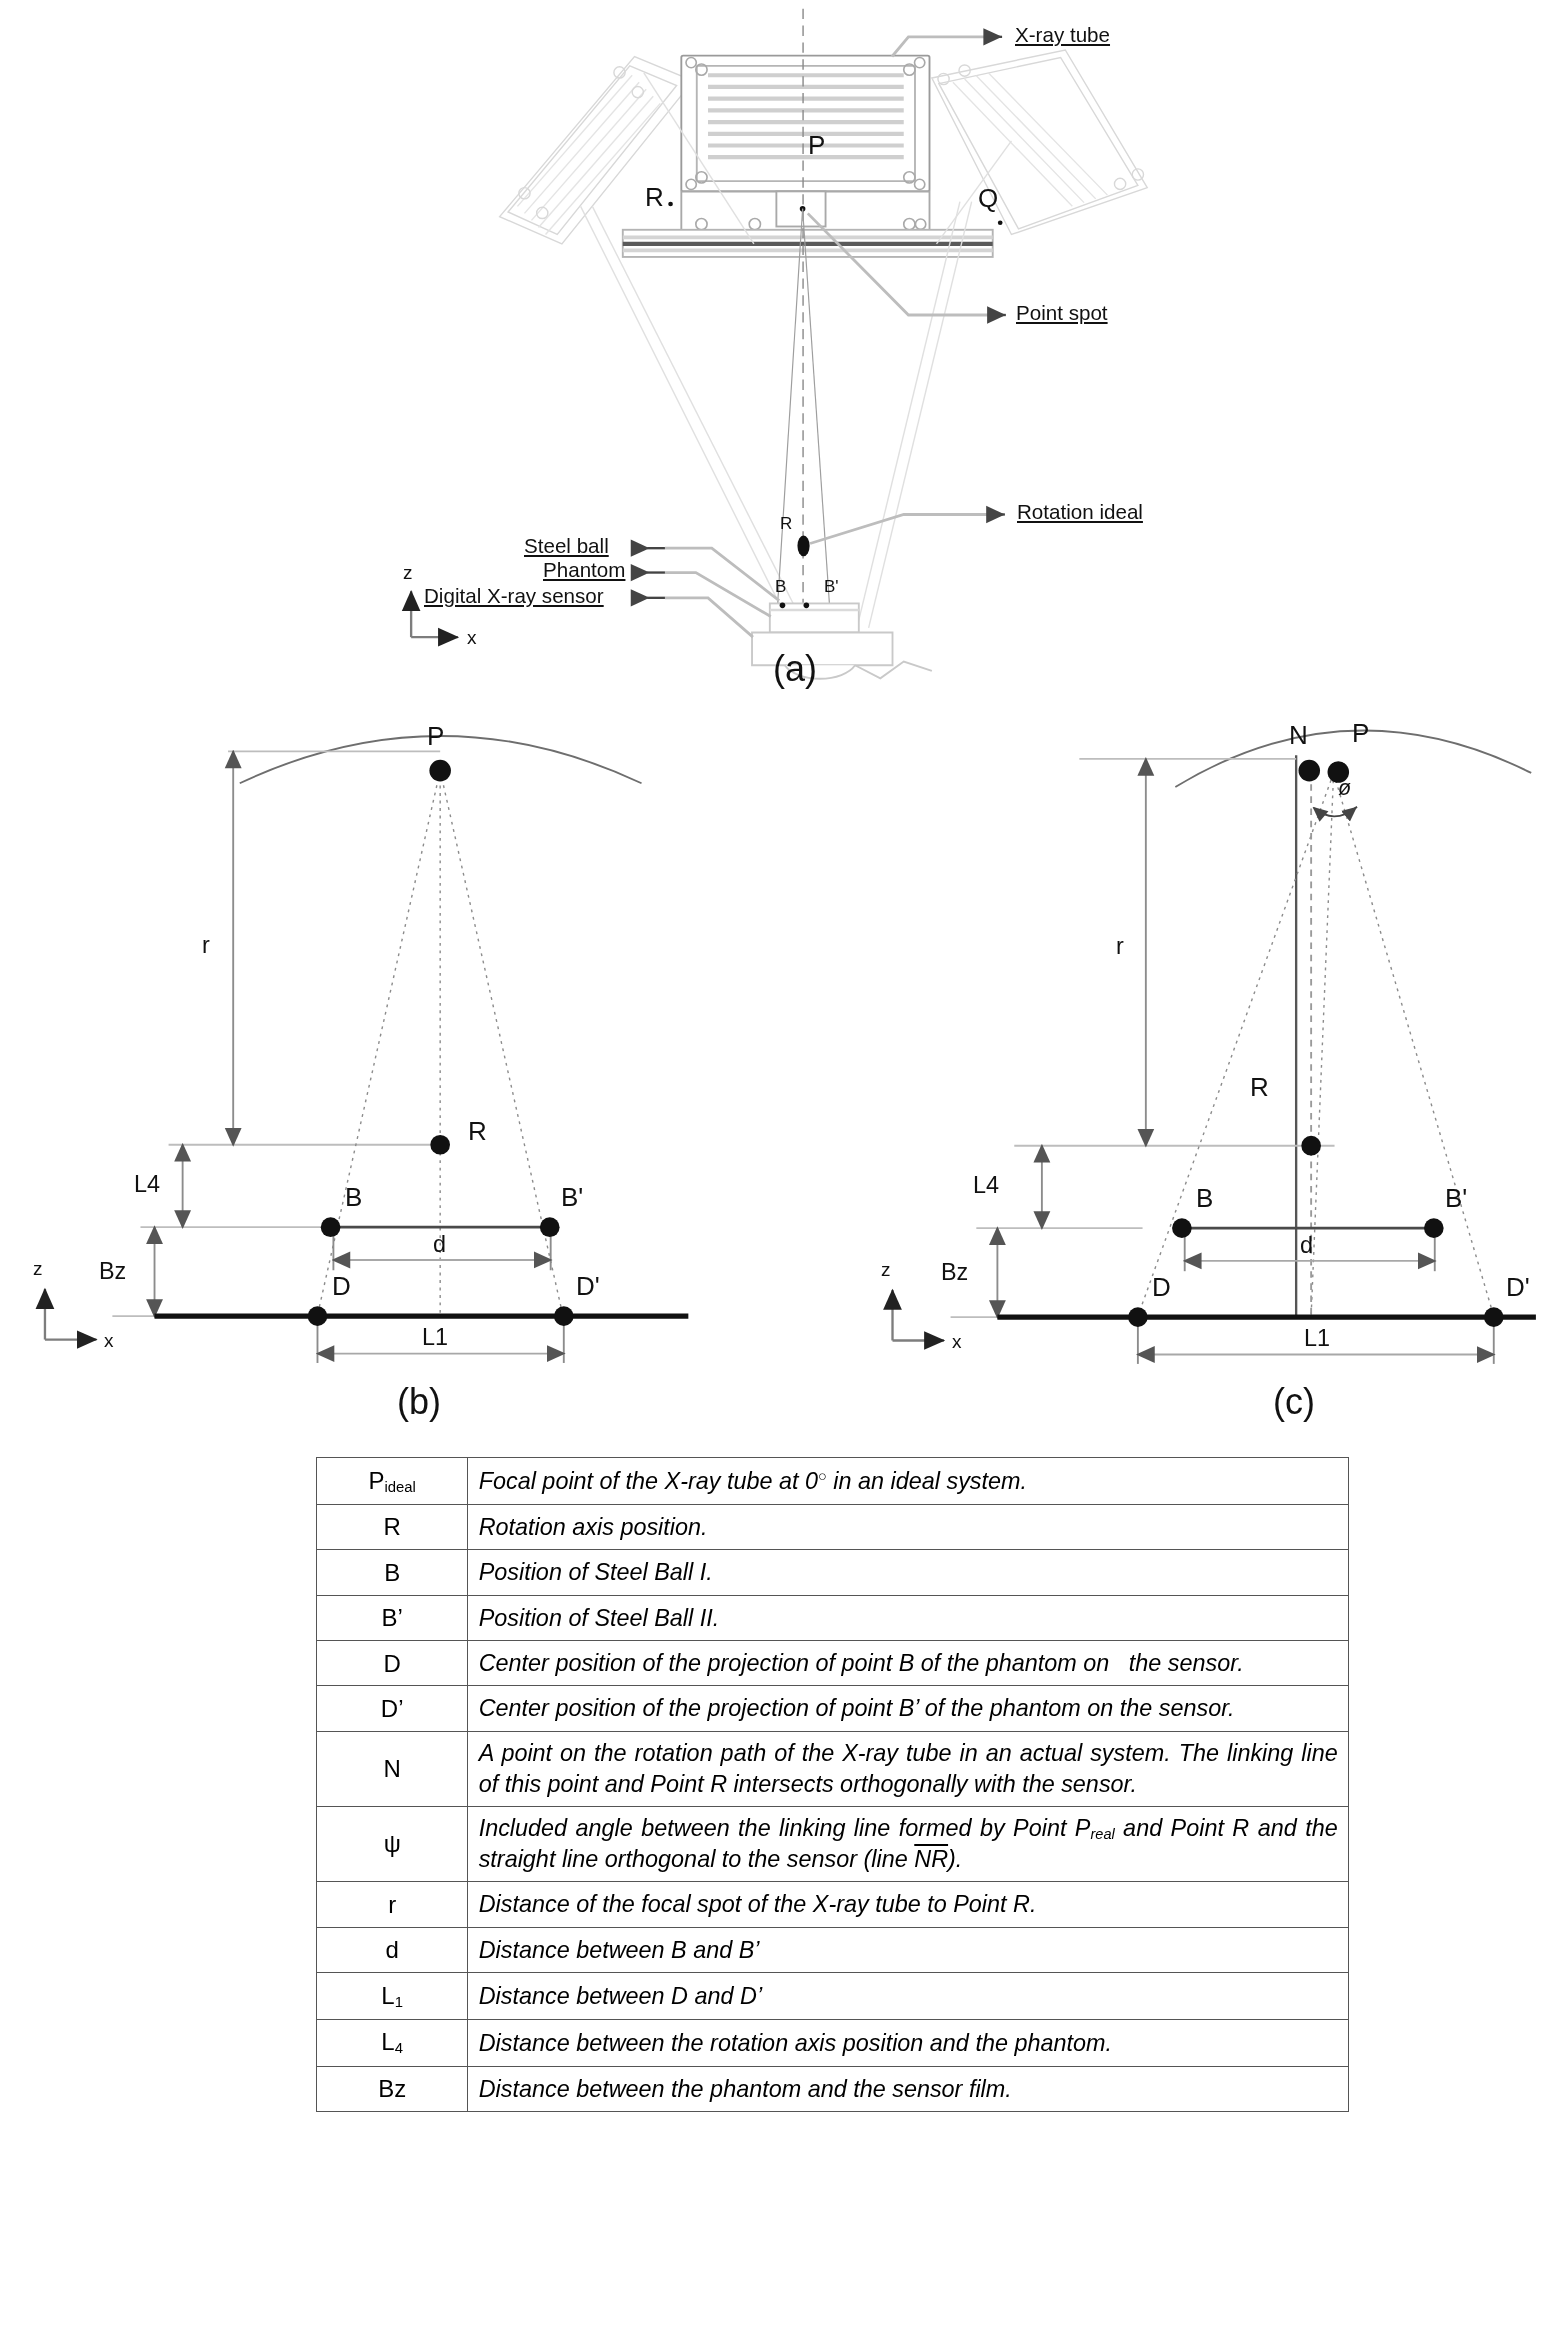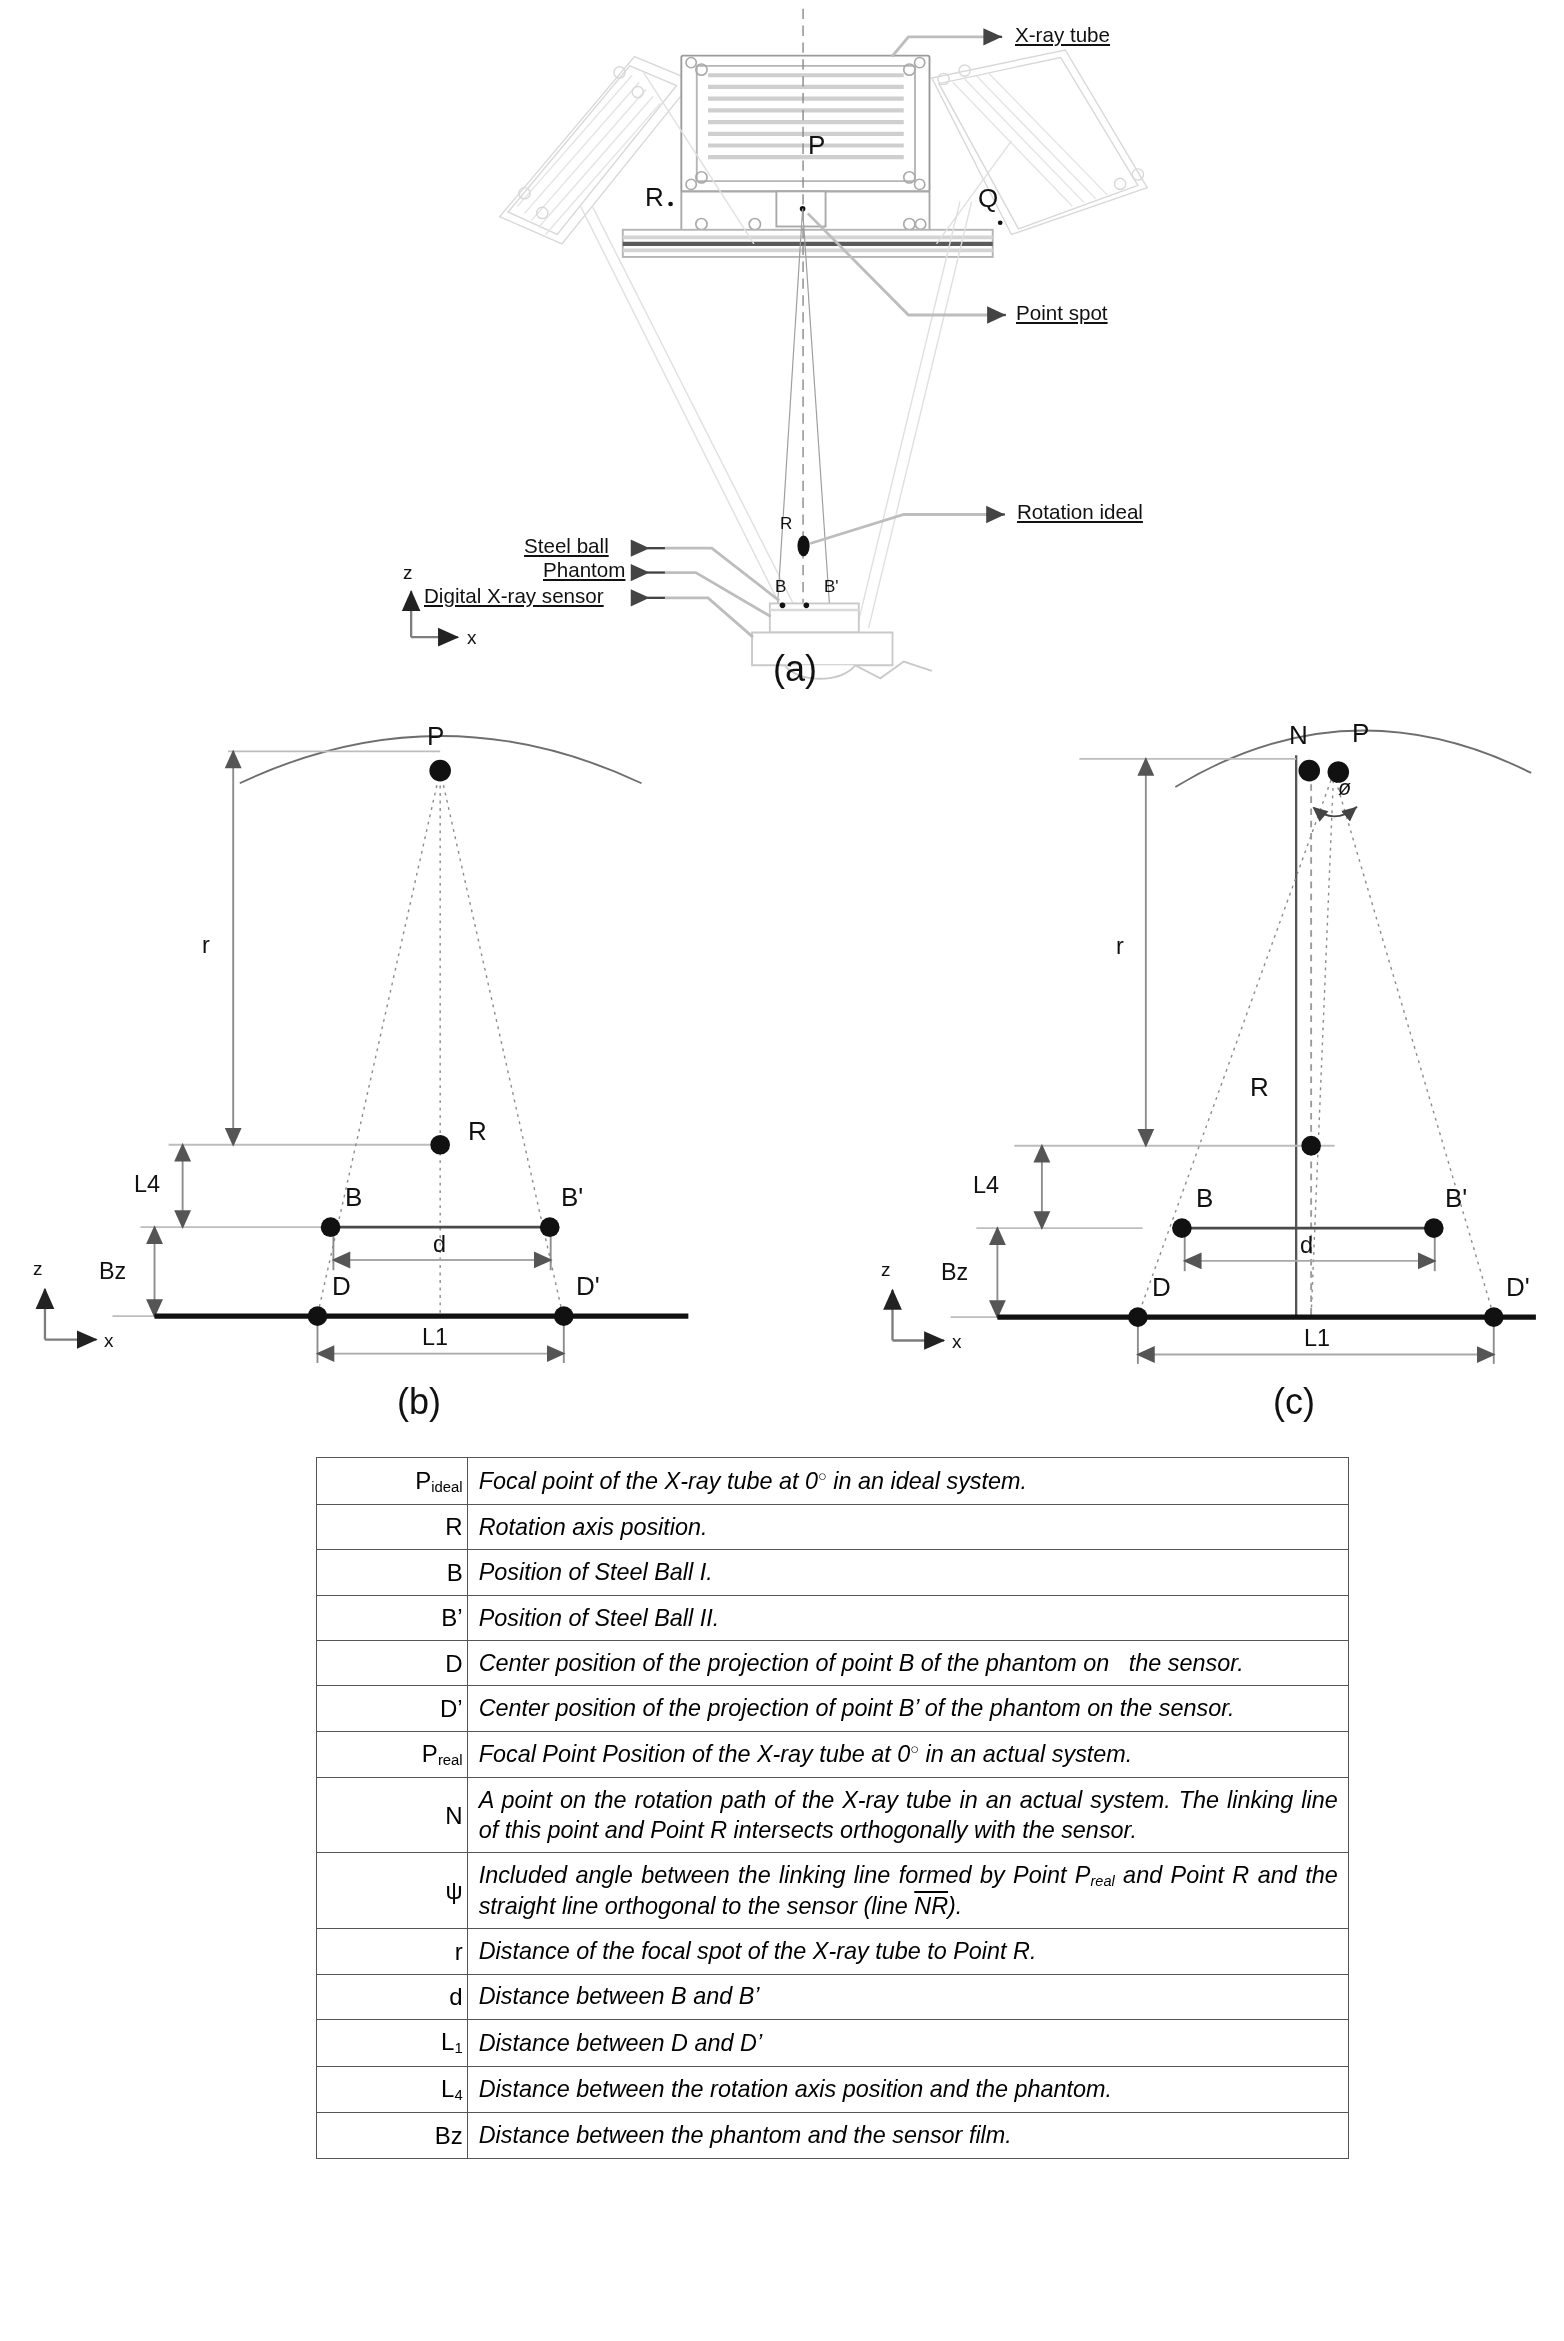--- a/index.html
+++ b/index.html
@@ -12,21 +12,21 @@
   .callout{font-size:20.6px;text-decoration:underline;}
   .ptlbl{font-size:26px;}
   .ptlbl-sm{font-size:17px;}
   .dimlbl{font-size:23.4px;}
   .axlbl{font-size:19px;}
 
   
   table.legend{position:absolute;left:316px;top:1457px;width:1033px;
        border-collapse:collapse;font-size:23.4px;line-height:1.30;}
   table.legend td{border:1.4px solid #555;padding:6.6px 8.4px;vertical-align:middle;}
-  table.legend td.sym{width:141px;text-align:right;padding:6.6px 4.7px;font-size:24px;}
+  table.legend td.sym{width:141px;text-align:center;padding:6.6px 4.7px;font-size:24px;}
   table.legend td.desc{text-align:justify;text-justify:inter-word;padding-left:10.3px;padding-right:10.3px;font-style:italic;}
   table.legend td.desc.nojust{text-align:left;}
   sub{font-size:0.62em;vertical-align:-0.22em;}
   sup.deg{font-size:0.62em;vertical-align:0.55em;}
   .ovl{text-decoration:overline;margin-top:41px;}
 </style>
 </head>
 <body>
 
 <div class="fig">
@@ -345,24 +345,20 @@
         </tr>
         <tr>
           <td class="sym">D</td>
           <td class="desc">Center position of the projection of point B of the phantom on&nbsp;&nbsp; the sensor.</td>
         </tr>
         <tr>
           <td class="sym">D’</td>
           <td class="desc">Center position of the projection of point B’ of the phantom on the sensor.</td>
         </tr>
         <tr>
-          <td class="sym">P<sub>real</sub></td>
-          <td class="desc nojust">Focal Point Position of the X-ray tube at 0<sup class="deg">○</sup> in an actual system.</td>
-        </tr>
-        <tr>
           <td class="sym">N</td>
           <td class="desc">A point on the rotation path of the X-ray tube in an actual system. The linking line of this point and Point R intersects orthogonally with the sensor.</td>
         </tr>
         <tr>
           <td class="sym">ψ</td>
           <td class="desc">Included angle between the linking line formed by Point P<sub>real</sub> and Point R and the straight line orthogonal to the sensor (line <span class="ovl">NR</span>).</td>
         </tr>
         <tr>
           <td class="sym">r</td>
           <td class="desc nojust">Distance of the focal spot of the X-ray tube to Point R.</td>

